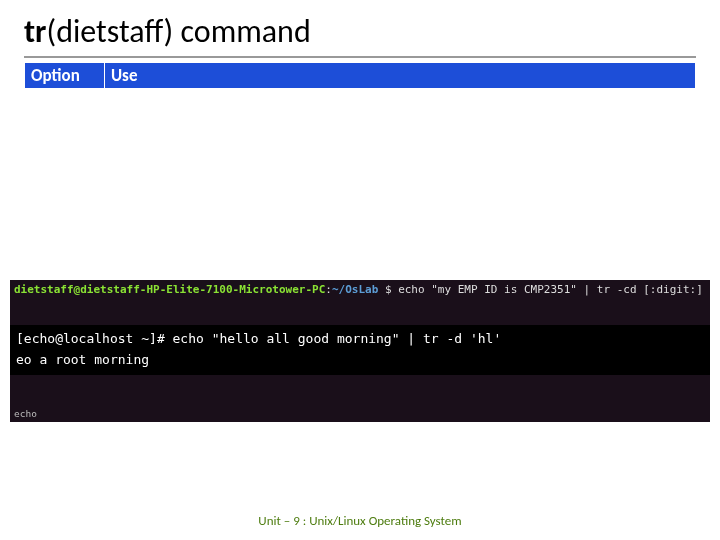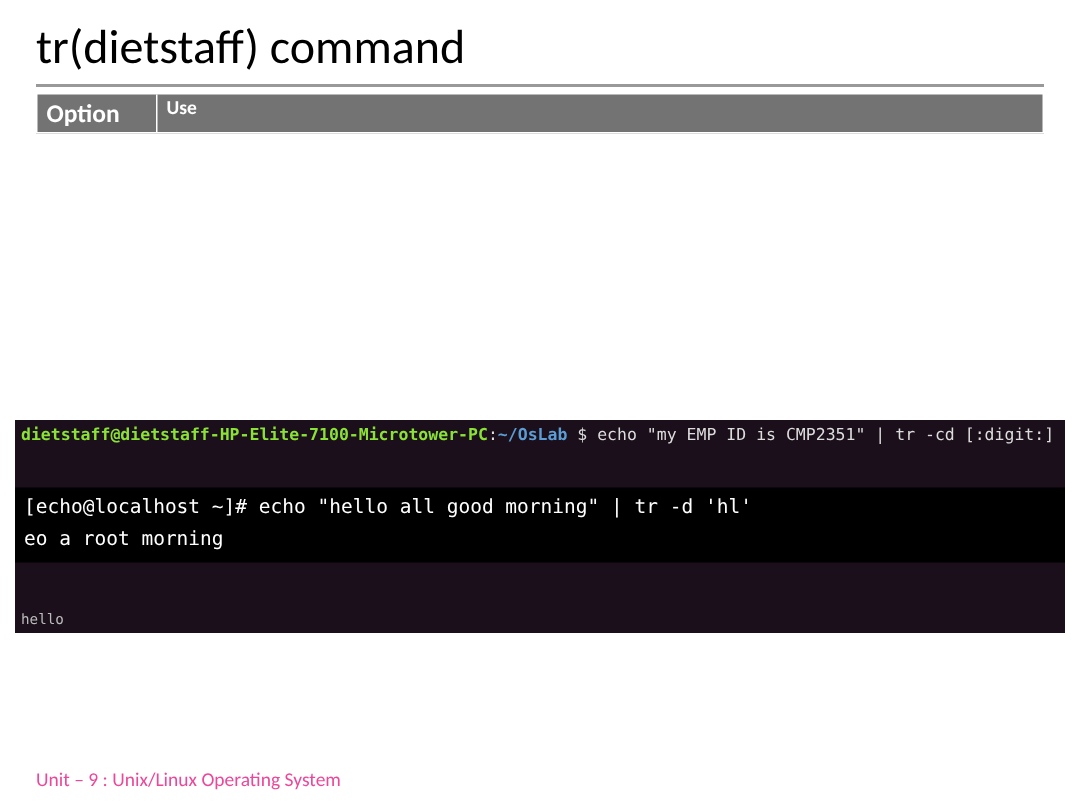--- a/index.html
+++ b/index.html
@@ -11,52 +11,52 @@
     position: relative;
     overflow: hidden;
   }
   .slide-title {
     position: absolute;
     top: 12px;
     left: 24px;
     font-size: 32px;
     color: #000;
   }
-  .slide-title .bold { font-weight: 400; }
+  .slide-title .bold { font-weight: 700; }
   .title-underline {
     position: absolute;
     top: 56px;
     left: 24px;
     width: 672px;
     height: 2px;
     background: #999;
   }
   .table-container {
     position: absolute;
     top: 62px;
     left: 24px;
     width: 672px;
   }
   .table-header {
     display: flex;
-    background: #737373;
+    background: #1d4ed8;
     color: #fff;
     font-weight: 700;
     border: 1px solid #fff;
   }
   .col-option {
     width: 80px;
     padding: 2px 6px;
     border-right: 1px solid #fff;
     font-size: 17px;
   }
   .col-use {
     flex: 1;
     padding: 2px 6px;
-    font-size: 13px;
+    font-size: 17px;
   }
   .terminal-block {
     position: absolute;
     left: 10px;
     width: 700px;
     background: #1a0f1a;
     font-family: "DejaVu Sans Mono", Consolas, monospace;
     font-size: 11px;
     line-height: 1.4;
     color: #ddd;
@@ -77,23 +77,23 @@
     line-height: 1.6;
     color: #fff;
     padding: 4px 6px;
   }
   .footer {
     position: absolute;
     bottom: 12px;
     left: 24px;
     right: 24px;
     display: flex;
-    justify-content: space-between;
+    justify-content: center;
     font-size: 13px;
-    color: #ec4899;
+    color: #4d7c0f;
   }
 </style>
 </head>
 <body>
 
 <div class="slide-title">
   <span class="bold">tr</span><span>(dietstaff) command</span>
 </div>
 <div class="title-underline"></div>
 
@@ -102,21 +102,21 @@
     <div class="col-option">Option</div>
     <div class="col-use">Use</div>
   </div>
 </div>
 
 <div class="terminal-block term1">
   <div>
     <span class="green">dietstaff@dietstaff-HP-Elite-7100-Microtower-PC</span><span>:</span><span class="blue">~/OsLab</span> <span>$</span> <span>echo "my EMP ID is CMP2351" | tr -cd [:digit:]</span>
   </div>
   <div class="out">2351</div>
-  <div class="out">hello</div>
+  <div class="out">echo</div>
 </div>
 
 <div class="terminal-block2">
   <div>
     <span>[echo@localhost ~]#</span> <span>echo "hello all good morning" | tr -d 'hl'</span>
   </div>
   <div>eo a root morning</div>
 </div>
 
 <div class="footer">

